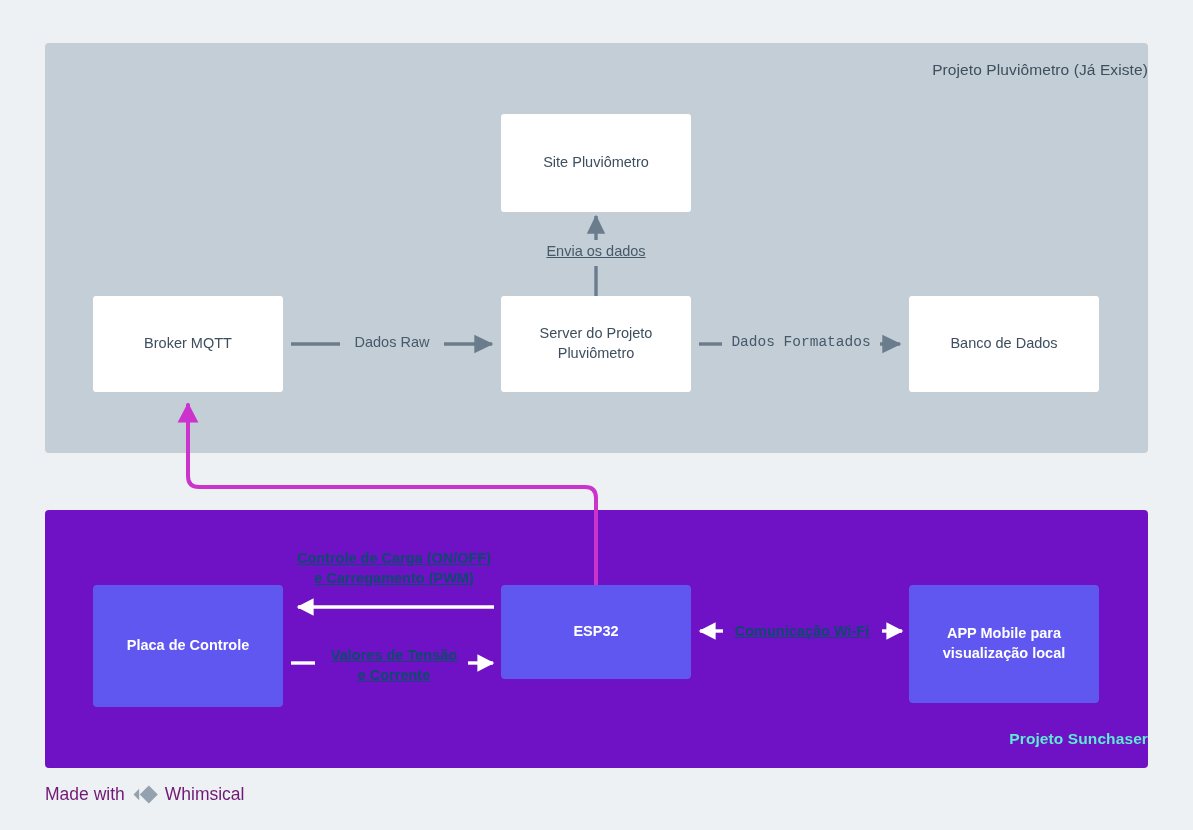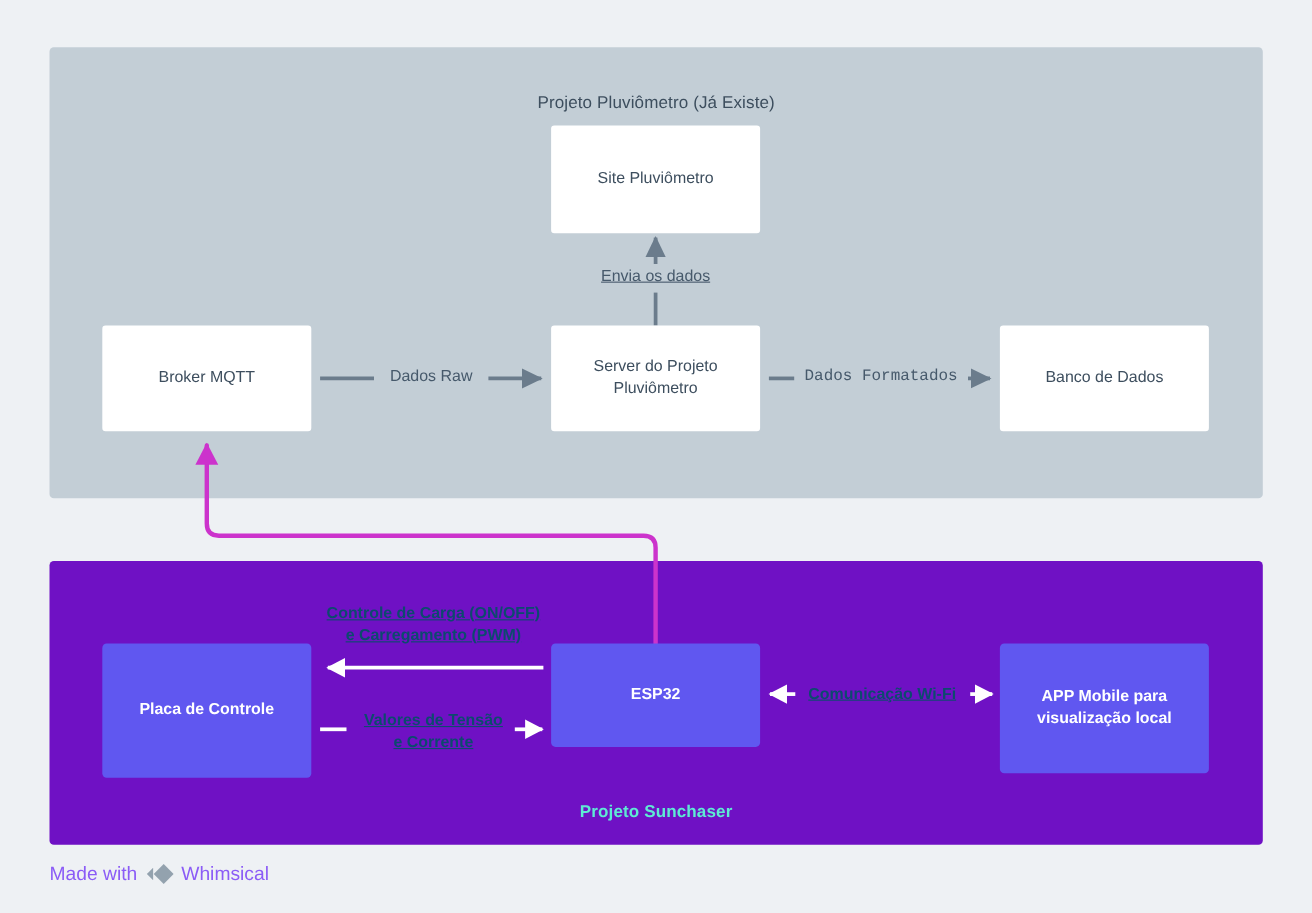--- a/index.html
+++ b/index.html
@@ -32,25 +32,24 @@
     left: 45px;
     top: 510px;
     width: 1103px;
     height: 258px;
     background: #6f11c4;
   }
   .panel-title {
     position: absolute;
     left: 0;
     width: 100%;
-    text-align: center;
+    text-align: right;
     font-size: 15.5px;
     color: #3d4e5e;
     letter-spacing: .1px;
-    margin-top: 24px;
   }
   #panel-pluviometro .panel-title { top: 18px; }
   #panel-sunchaser .panel-title {
     bottom: 20px;
     color: #5eead4;
     font-weight: bold;
     font-size: 15.5px;
   }
 
   
@@ -124,21 +123,21 @@
   }
 
   
   #footer {
     position: absolute;
     left: 45px;
     top: 784px;
     display: flex;
     align-items: center;
     gap: 7px;
-    color: #8b5cf6;
+    color: #701a75;
     font-size: 17.5px;
   }
   #footer .wlogo { display: flex; align-items: center; }
 </style>
 </head>
 <body>
 
 <div id="canvas">
 
   <div class="panel" id="panel-pluviometro">

